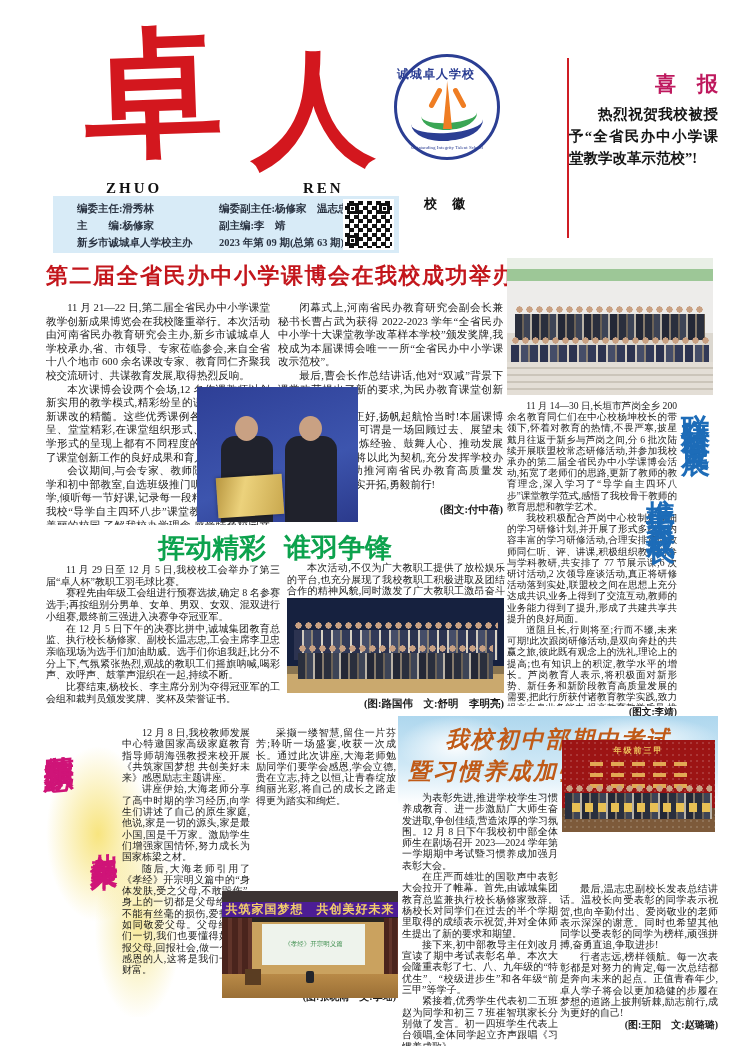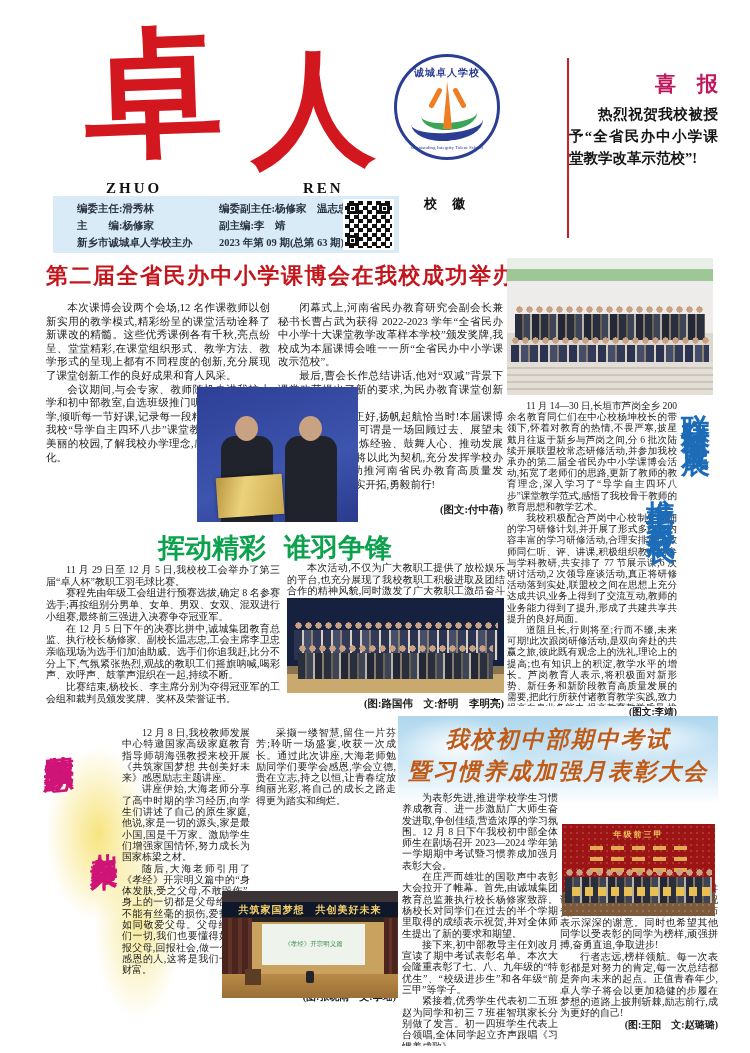--- a/index.html
+++ b/index.html
@@ -4,21 +4,21 @@
 <title>卓人</title>
 <style>
   html,body{margin:0;padding:0;background:#ffffff;}
   .page{position:relative;width:750px;height:1053px;margin:0 auto;background:#fff;
         font-family:"Liberation Serif","DejaVu Serif",serif;color:#1a1a1a;overflow:hidden;}
   
   .mast-char{position:absolute;color:#d3171e;font-weight:bold;line-height:1;}
   .pinyin{position:absolute;font-weight:bold;letter-spacing:3px;font-size:15px;color:#111;}
   .logo-circle{position:absolute;left:394px;top:54px;width:106px;height:106px;border:3px solid #2b3e93;
                border-radius:50%;box-sizing:border-box;background:#fff;}
-  .logo-cn{position:absolute;top:9px;left:0;width:100%;text-align:center;font-size:10px;font-weight:bold;
+  .logo-cn{position:absolute;top:9px;left:0;width:100%;font-size:12px;font-weight:bold;
            color:#2b3e93;letter-spacing:1px;}
   .logo-en{position:absolute;bottom:7px;left:0;width:100%;text-align:center;font-size:5px;color:#2b3e93;}
   .logo-art{position:absolute;left:0;top:22px;width:100%;height:58px;}
   .arc{position:absolute;border-radius:50%;}
   .arc-blue{left:14px;top:24px;width:72px;height:30px;border-bottom:8px solid #2b3e93;transform:rotate(-4deg);}
   .arc-green{left:24px;top:20px;width:56px;height:24px;border-bottom:7px solid #3aa655;transform:rotate(-4deg);}
   .trunk{position:absolute;left:46px;top:2px;width:9px;height:48px;background:#ef7d23;
          clip-path:polygon(45% 0,62% 25%,100% 100%,0 100%,38% 25%);}
   .armL,.armR{position:absolute;top:8px;width:5px;height:22px;background:#ef7d23;border-radius:3px;}
   .armL{left:36px;transform:rotate(28deg);}
@@ -67,33 +67,33 @@
                background:linear-gradient(105deg,#b8963f,#ecd27c 40%,#c9a84e);transform:rotate(-4deg);
                box-shadow:0 0 4px rgba(0,0,0,.4);}
   #ph2{left:507px;top:258px;width:206px;height:137px;
        background:linear-gradient(180deg,#e9efe6 0 8%,#9dc797 8% 17%,#edecea 17% 55%,#dcd8d0 55% 100%);}
   #ph2 .stairs{position:absolute;bottom:0;left:0;width:100%;height:24%;
        background:repeating-linear-gradient(180deg,#e3ded6 0 5px,#cbc5ba 5px 7px);}
   #ph3{left:287px;top:598px;width:217px;height:95px;
        background:linear-gradient(180deg,#16213f 0 72%,#8a7550 72% 80%,#caa96e 80% 100%);}
   #ph4{left:222px;top:891px;width:176px;height:107px;background:#caa25f;}
   #ph4 .ceil{position:absolute;top:0;left:0;width:100%;height:10%;background:#3c3434;}
-  #ph4 .banner{position:absolute;top:10%;left:0;width:100%;height:14%;background:#0f172a;color:#f3cf6a;
-       font-size:10px;font-weight:bold;text-align:center;line-height:15px;letter-spacing:1px;}
+  #ph4 .banner{position:absolute;top:10%;left:0;width:100%;height:14%;background:#4c1d95;color:#f3cf6a;
+       font-size:12px;font-weight:bold;text-align:center;line-height:15px;letter-spacing:1px;}
   #ph4 .truss{position:absolute;top:24%;left:0;width:100%;height:5%;background:#2a2520;}
   #ph4 .curtL{position:absolute;left:0;top:25%;width:17%;height:55%;
        background:repeating-linear-gradient(90deg,#4a241d 0 6px,#61342a 6px 10px);}
   #ph4 .curtR{position:absolute;right:0;top:25%;width:8%;height:55%;
        background:repeating-linear-gradient(90deg,#4a241d 0 5px,#61342a 5px 8px);}
   #ph4 .screen{position:absolute;left:23%;top:31%;width:58%;height:38%;background:#eef3ec;color:#3f8f4f;
        font-size:6.5px;text-align:center;line-height:40px;}
   #ph4 .floor{position:absolute;bottom:0;left:0;width:100%;height:22%;background:linear-gradient(180deg,#b98a47,#9a6f36);}
   #ph4 .podium{position:absolute;left:13%;bottom:12%;width:9%;height:15%;background:#5a3d22;}
   #ph4 .spk{position:absolute;left:48%;bottom:14%;width:4%;height:11%;background:#23252b;border-radius:2px;}
-  #ph5{left:562px;top:824px;width:153px;height:92px;
+  #ph5{left:562px;top:740px;width:153px;height:92px;
        background:radial-gradient(rgba(255,255,255,.18) .6px,transparent 1.2px) 0 0/6px 6px,
                   linear-gradient(180deg,#9c1414 0 74%,#6e4f33 74% 84%,#7d5a3a 84% 100%);}
   #ph5 .ptitle{position:absolute;top:5%;left:0;width:100%;text-align:center;font-size:8px;font-weight:bold;
        color:#f0c75c;letter-spacing:2px;}
   #ph5 .gr{position:absolute;left:18%;right:18%;height:4px;
        background:repeating-linear-gradient(90deg,#eec25e 0 13px,transparent 13px 21px);opacity:.85;}
   #ph5 .certs{position:absolute;left:3%;right:3%;bottom:22%;height:9px;
        background:repeating-linear-gradient(90deg,transparent 0 5px,#e8c054 5px 13px);}
   
   .bg-yellow{position:absolute;left:36px;top:722px;width:162px;height:295px;z-index:0;
@@ -151,20 +151,21 @@
         <span class="qrm" style="left:2px;bottom:2px;">
             <i></i>
           </span>
       </div>
     </div>
   </div>
 
   <div class="h-red">第二届全省民办中小学课博会在我校成功举办</div>
 
   <div class="bt z1" style="left:46px;top:301px;width:224px;height:224px;font-size:10.6px;line-height:13.6px;">
+    <p>11 月 21—22 日,第二届全省民办中小学课堂教学创新成果博览会在我校隆重举行。本次活动由河南省民办教育研究会主办,新乡市诚城卓人学校承办,省、市领导、专家莅临参会,来自全省十八个地市 600 余名课改专家、教育同仁齐聚我校交流研讨、共谋教育发展,取得热烈反响。</p>
     <p>本次课博会设两个会场,12 名作课教师以创新实用的教学模式,精彩纷呈的课堂活动诠释了新课改的精髓。这些优秀课例各有千秋,亮点纷呈、堂堂精彩,在课堂组织形式、教学方法、教学形式的呈现上都有不同程度的创新,充分展现了课堂创新工作的良好成果和育人风采。</p>
     <p>会议期间,与会专家、教师随机走进我校小学和初中部教室,自选班级推门听课,观摩课堂教学,倾听每一节好课,记录每一段精彩,沉浸式体验我校“导学自主四环八步”课堂教学范式;徜徉在美丽的校园,了解我校办学理念,感受特色校园文化。</p>
   </div>
   <div class="bt z1" style="left:278px;top:301px;width:225px;height:200px;font-size:10.6px;line-height:13.6px;">
     <p>闭幕式上,河南省民办教育研究会副会长兼秘书长曹占武为获得 2022-2023 学年“全省民办中小学十大课堂教学改革样本学校”颁发奖牌,我校成为本届课博会唯一一所“全省民办中小学课改示范校”。</p>
     <p>最后,曹会长作总结讲话,他对“双减”背景下课堂改革提出了新的要求,为民办教育课堂创新指明了方向。</p>
     <p>潮平岸阔风正好,扬帆起航恰当时!本届课博会取得圆满成功,可谓是一场回顾过去、展望未来,总结成绩、提炼经验、鼓舞人心、推动发展的盛会。我校必将以此为契机,充分发挥学校办学特色和优势,助推河南省民办教育高质量发展、聚力深耕,务实开拓,勇毅前行!</p>
   </div>
   <div class="cap" style="left:393px;top:503px;width:110px;font-size:10.5px;">(图文:付中蓓)</div>
 

